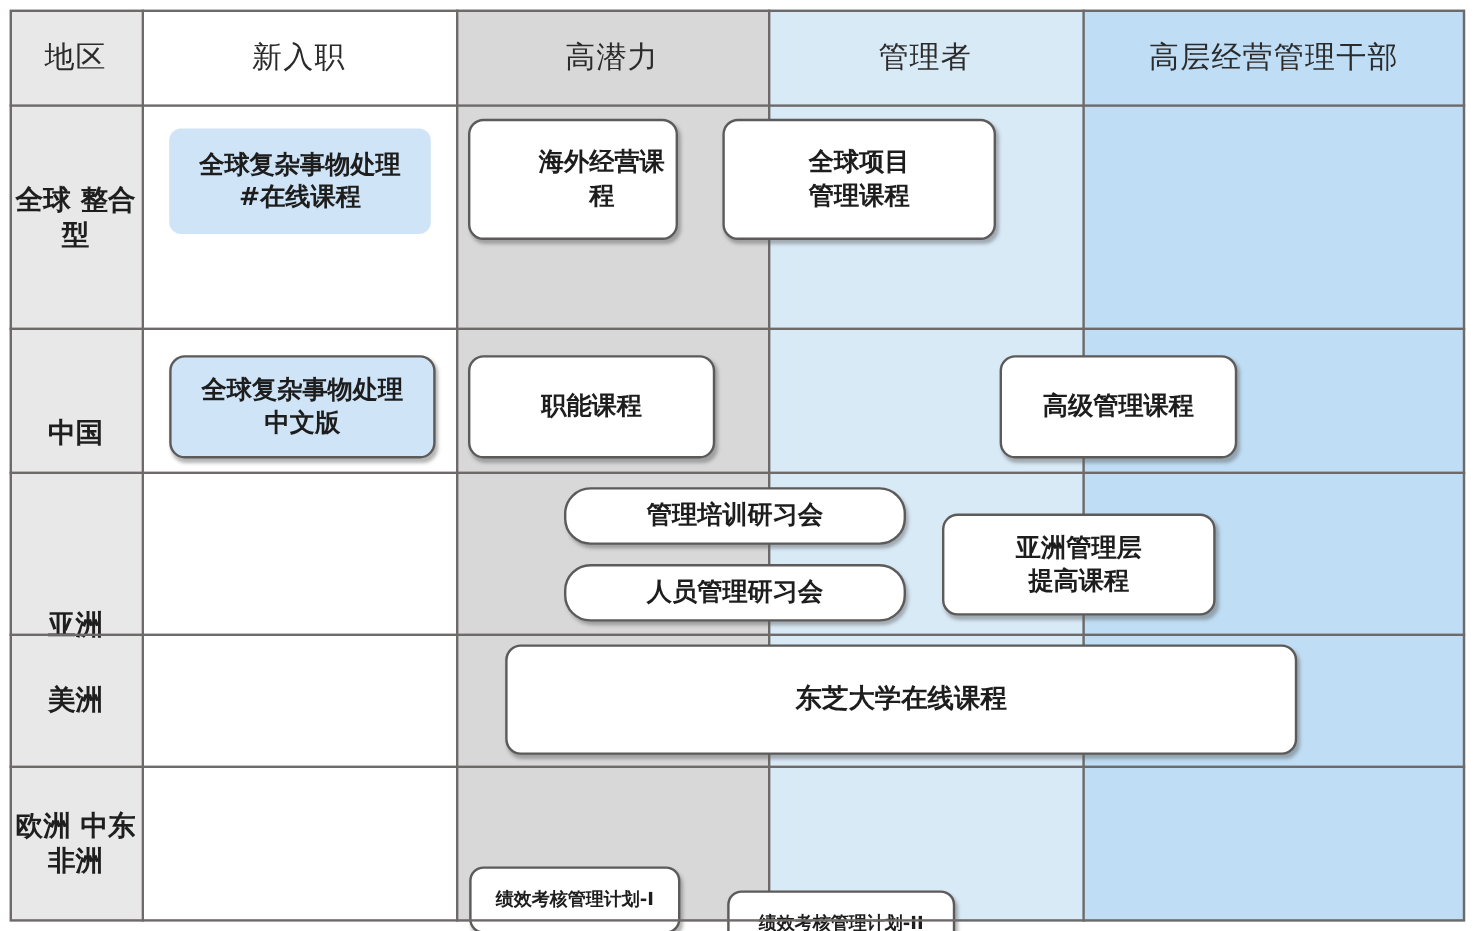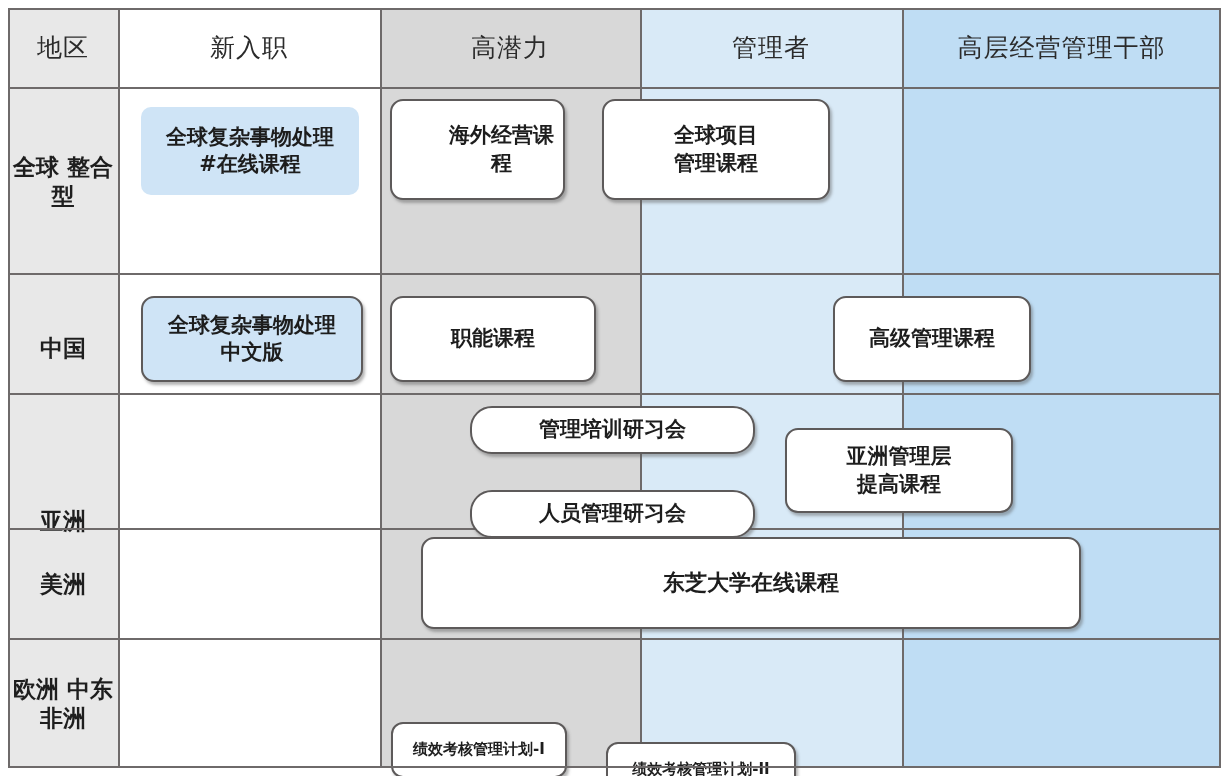--- a/index.html
+++ b/index.html
@@ -90,21 +90,21 @@
   <div class="colband band-exec"></div>
 
   <div class="hdr" style="left:0;width:110px;">地区</div>
   <div class="hdr" style="left:110px;width:262px;">新入职</div>
   <div class="hdr" style="left:372px;width:260px;">高潜力</div>
   <div class="hdr" style="left:632px;width:262px;">管理者</div>
   <div class="hdr" style="left:894px;width:319px;">高层经营管理干部</div>
 
   <div class="rlabel" style="top:81px;height:186px;">全球
 整合型</div>
-  <div class="rlabel" style="top:271px;height:140px;">中国</div>
+  <div class="rlabel" style="top:284px;height:140px;">中国</div>
   <div class="rlabel" style="top:410px;height:131px;margin-top:38px;">亚洲</div>
   <div class="rlabel" style="top:522px;height:110px;">美洲</div>
   <div class="rlabel" style="top:632px;height:128px;">欧洲
 中东
 非洲</div>
 
   <div class="hline" style="top:79px;"></div>
   <div class="hline" style="top:265px;"></div>
   <div class="hline" style="top:385px;"></div>
   <div class="hline" style="top:520px;"></div>
@@ -127,21 +127,21 @@
   <div class="box soft softborder" style="left:133px;top:288px;width:222px;height:86px;border:2px solid #5d5a5a;border-radius:13px;box-shadow:2px 3px 3px rgba(90,90,90,.45);">全球复杂事物处理
 中文版</div>
 
   <div class="box" style="left:382px;top:288px;width:206px;height:86px;text-align:right;">职能课程</div>
 
 
   <div class="box" style="left:825px;top:288px;width:198px;height:86px;">高级管理课程</div>
 
   <div class="box pill" style="left:462px;top:398px;width:285px;height:48px;">管理培训研习会</div>
 
-  <div class="box pill" style="left:462px;top:462px;width:285px;height:48px;margin-top:20px;">人员管理研习会</div>
+  <div class="box pill" style="left:462px;top:462px;width:285px;height:48px;">人员管理研习会</div>
 
   <div class="box" style="left:777px;top:420px;width:228px;height:85px;">亚洲管理层
 提高课程</div>
 
   <div class="box wide" style="left:413px;top:529px;width:660px;height:92px;">东芝大学在线课程</div>
 
   <div class="box tiny" style="left:383px;top:671px;width:176px;height:56px;">绩效考核管理计划-I</div>
 
   <div class="box tiny" style="left:598px;top:691px;width:190px;height:56px;">绩效考核管理计划-II</div>
 

